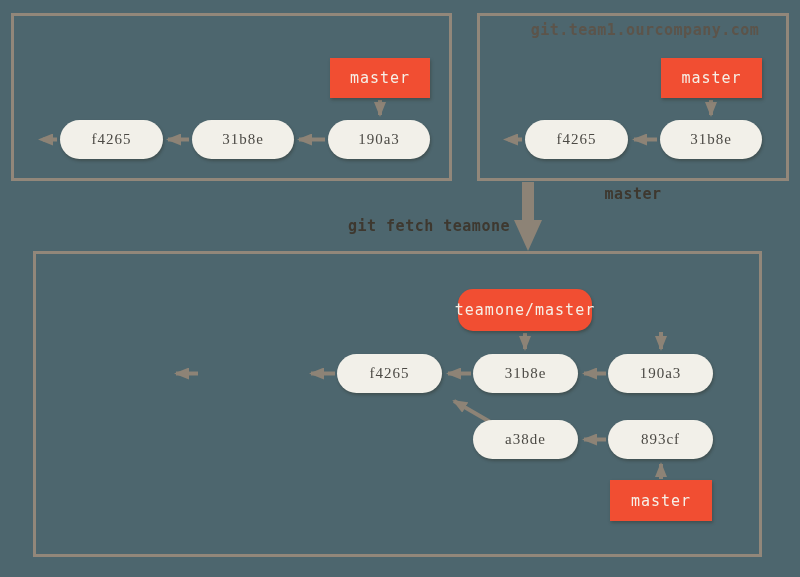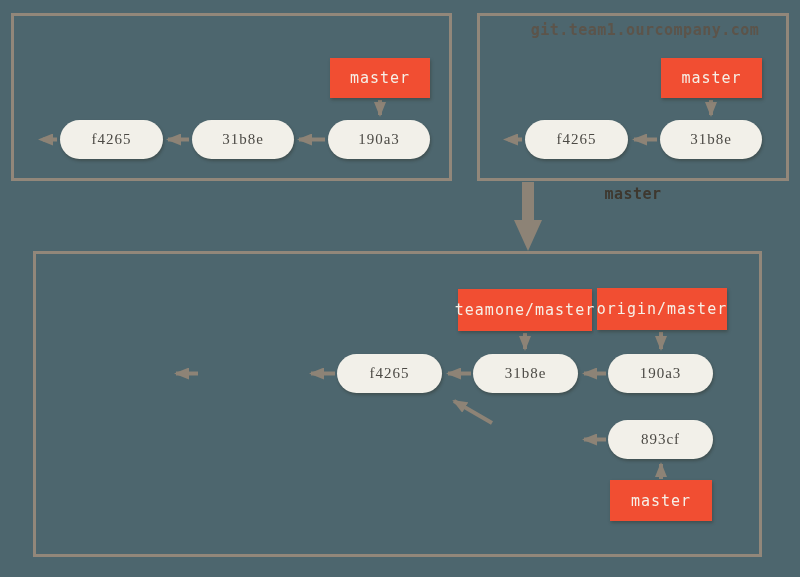--- a/index.html
+++ b/index.html
@@ -132,27 +132,28 @@
   <div class="commit-pill" style="left:328px; top:120px; width:102px;">190a3</div>
 
   <div class="repo-box" style="left:477px; top:13px; width:312px; height:168px;"></div>
   <div class="repo-title" style="left:477px; top:21px; width:336px;">git.team1.ourcompany.com</div>
   <div class="repo-label" style="left:477px; top:185px; width:312px;">master</div>
 
   <div class="branch-tag" style="left:661px; top:58px; width:101px; height:40px;">master</div>
   <div class="commit-pill" style="left:525px; top:120px; width:103px;">f4265</div>
   <div class="commit-pill" style="left:660px; top:120px; width:102px;">31b8e</div>
 
+  <div class="command-label" style="left:308px; top:217px; width:202px;">git fetch teamone</div>
 
   <div class="repo-box" style="left:33px; top:251px; width:729px; height:306px;"></div>
 
-  <div class="branch-tag" style="left:458px; top:289px; width:134px; height:42px;">teamone/master</div>
-  <div class="branch-tag" style="left:597px; top:288px; width:130px; height:42px;">origin/master</div>
+  <div class="branch-tag" style="left:458px; top:289px; width:134px; height:42px;border-radius:15px;">teamone/master</div>
 
   <div class="commit-pill" style="left:337px; top:354px; width:105px;">f4265</div>
   <div class="commit-pill" style="left:473px; top:354px; width:105px;">31b8e</div>
   <div class="commit-pill" style="left:608px; top:354px; width:105px;">190a3</div>
 
+  <div class="commit-pill" style="left:473px; top:420px; width:105px;">a38de</div>
   <div class="commit-pill" style="left:608px; top:420px; width:105px;">893cf</div>
 
   <div class="branch-tag" style="left:610px; top:480px; width:102px; height:41px;">master</div>
 
 </div>
 
 </body></html>

